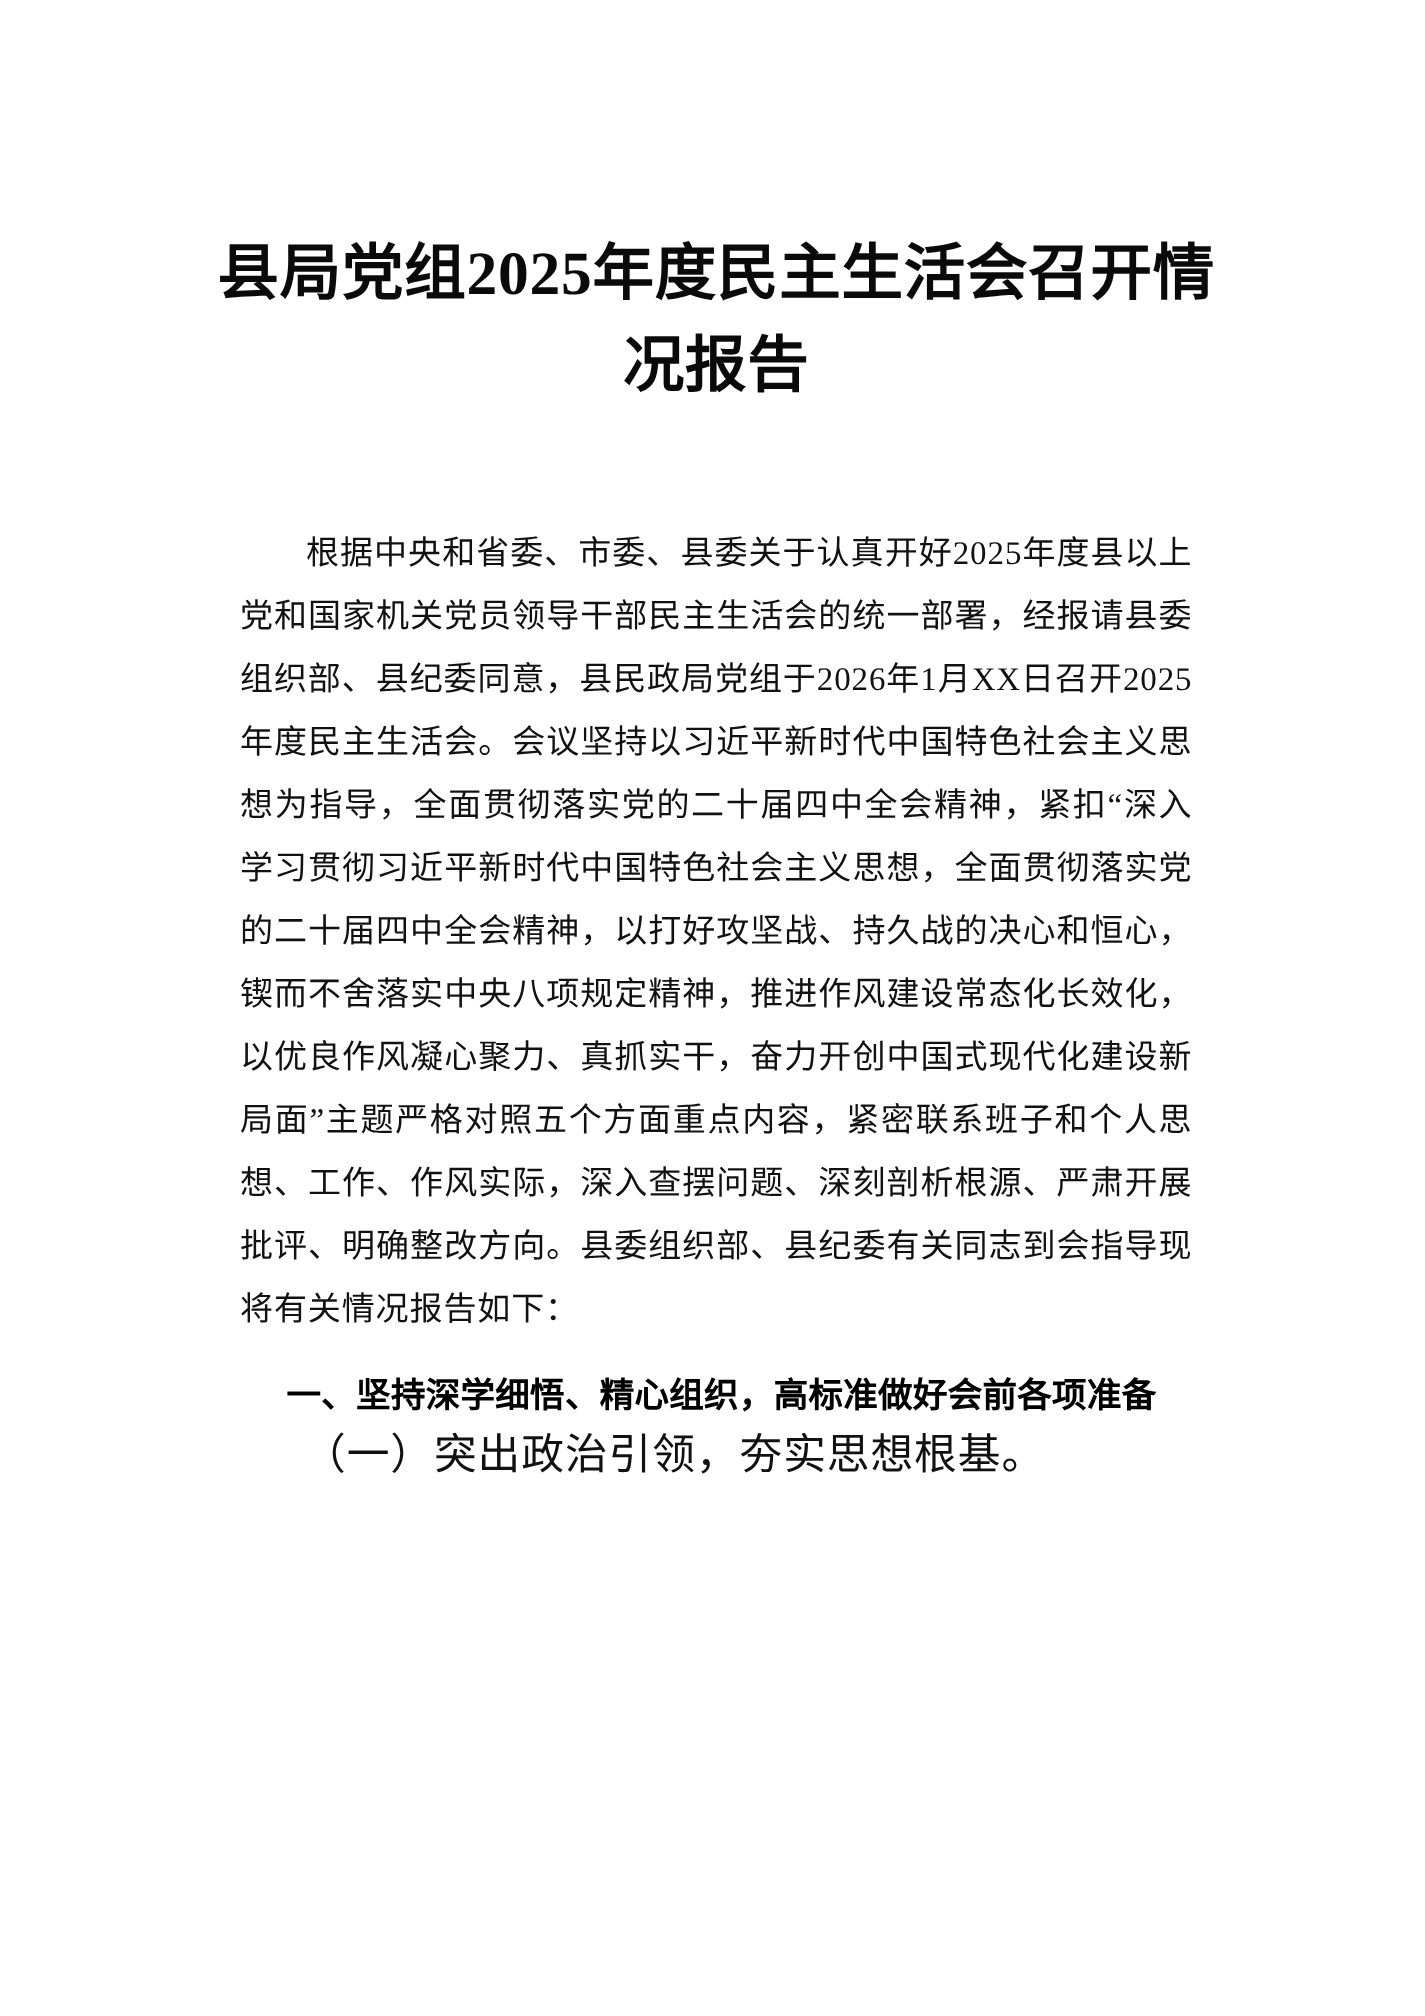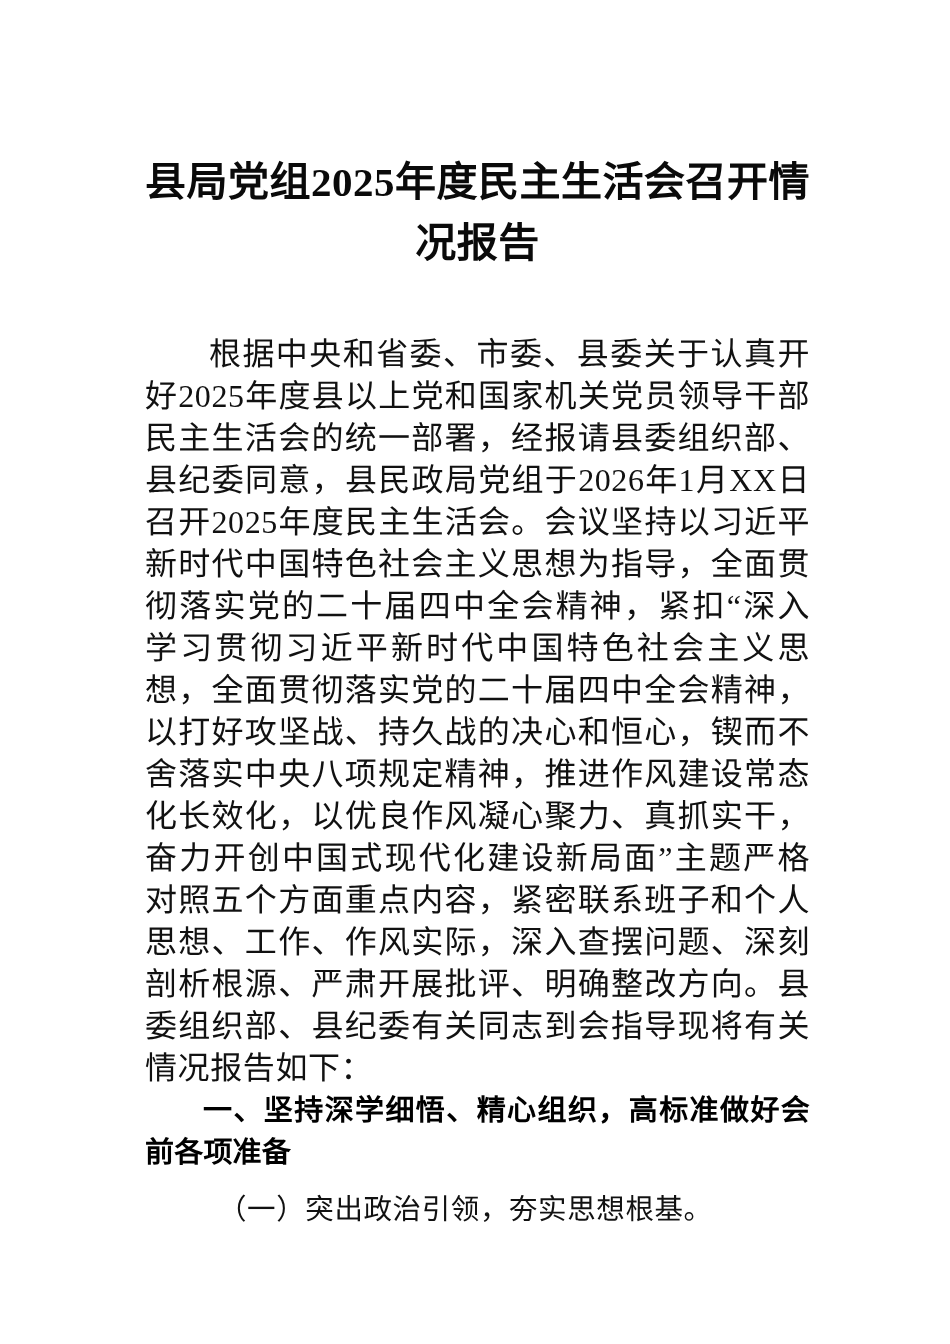--- a/index.html
+++ b/index.html
@@ -53,53 +53,53 @@
 
   
   .body-block {
     position: absolute;
     left: 0;
     top: 333px;
     width: 665px;
   }
 
   p.para {
-    margin: 0;
+    margin: 15px;
     padding: 0;
     font-family: "Liberation Serif", "DejaVu Serif", serif;
-    font-size: 32px;
+    font-size: 22px;
     line-height: 42px;
     text-align: justify;
     text-justify: inter-ideograph;
     text-indent: 2em;
     letter-spacing: 0.6px;
     color: #111111;
     word-break: break-all;
     word-wrap: break-word;
   }
 
   p.heading1 {
     margin: 0;
     padding: 0;
     font-family: "Liberation Sans", "DejaVu Sans", sans-serif;
     font-weight: 700;
-    font-size: 29px;
+    font-size: 23px;
     line-height: 42px;
     text-align: justify;
     text-justify: inter-ideograph;
     text-indent: 2em;
     letter-spacing: 0.2px;
     color: #000000;
     word-break: break-all;
   }
 
   p.heading2 {
-    margin: 16px;
+    margin: 0;
     padding: 0;
-    font-family: Liberation Serif, serif;
+    font-family: Liberation Mono, monospace;
     font-size: 28.5px;
     line-height: 42px;
     text-align: justify;
     text-justify: inter-ideograph;
     text-indent: 2em;
     letter-spacing: 0.6px;
     color: #111111;
     word-break: break-all;
   }
 

